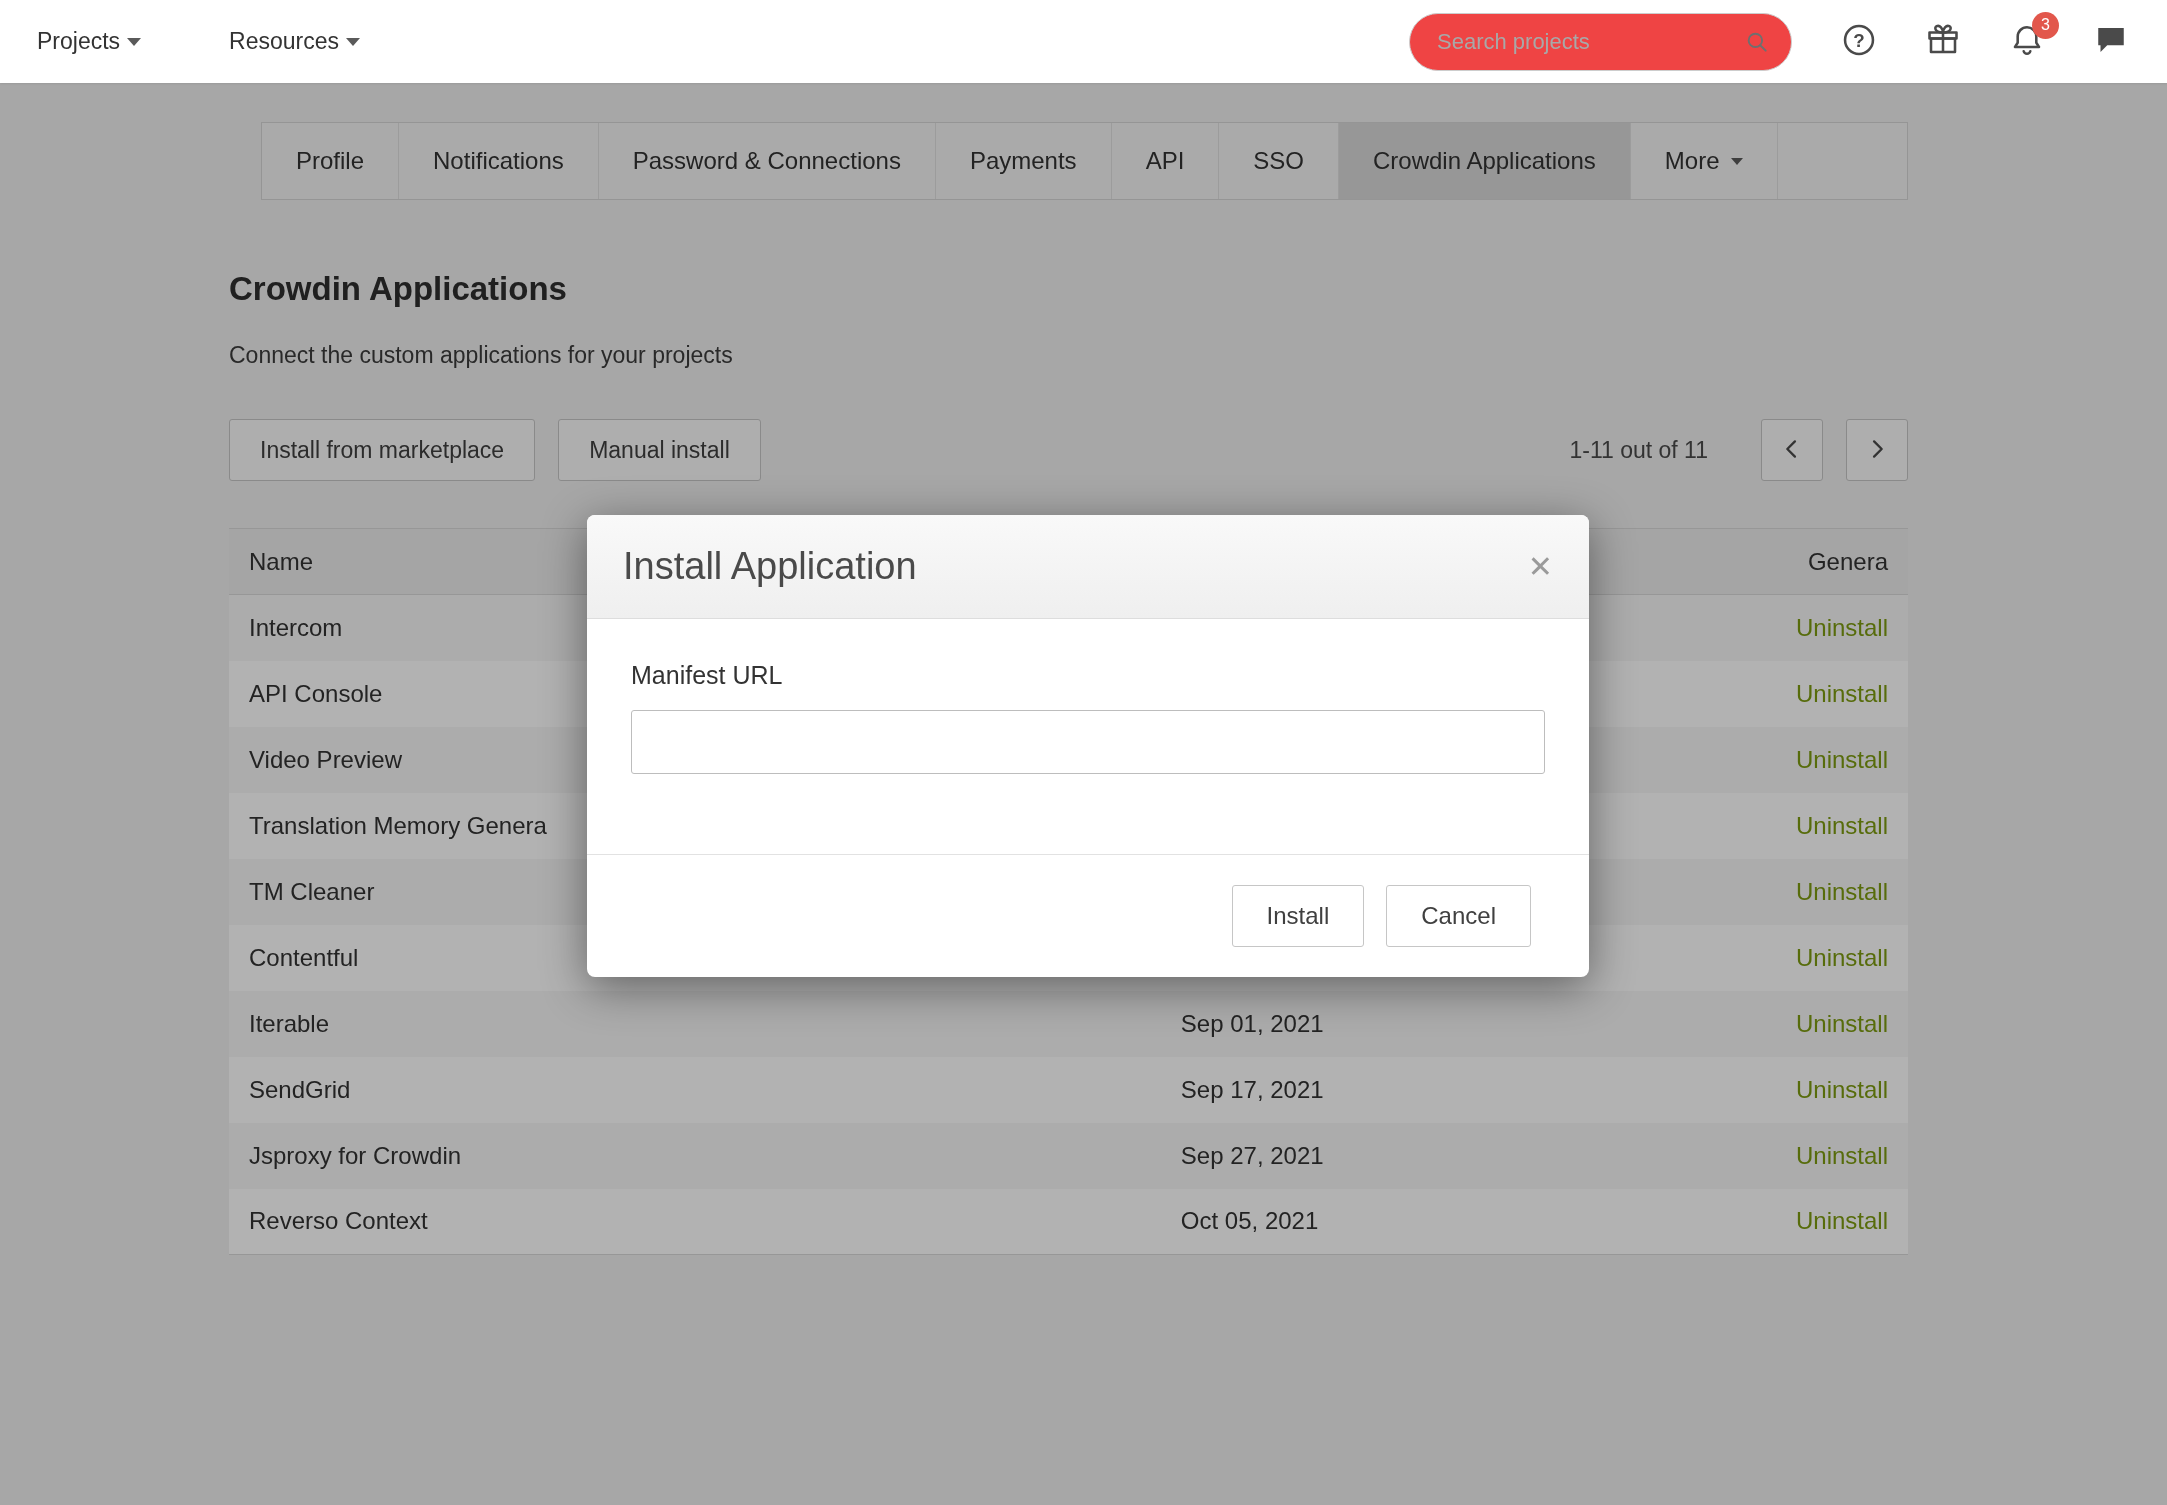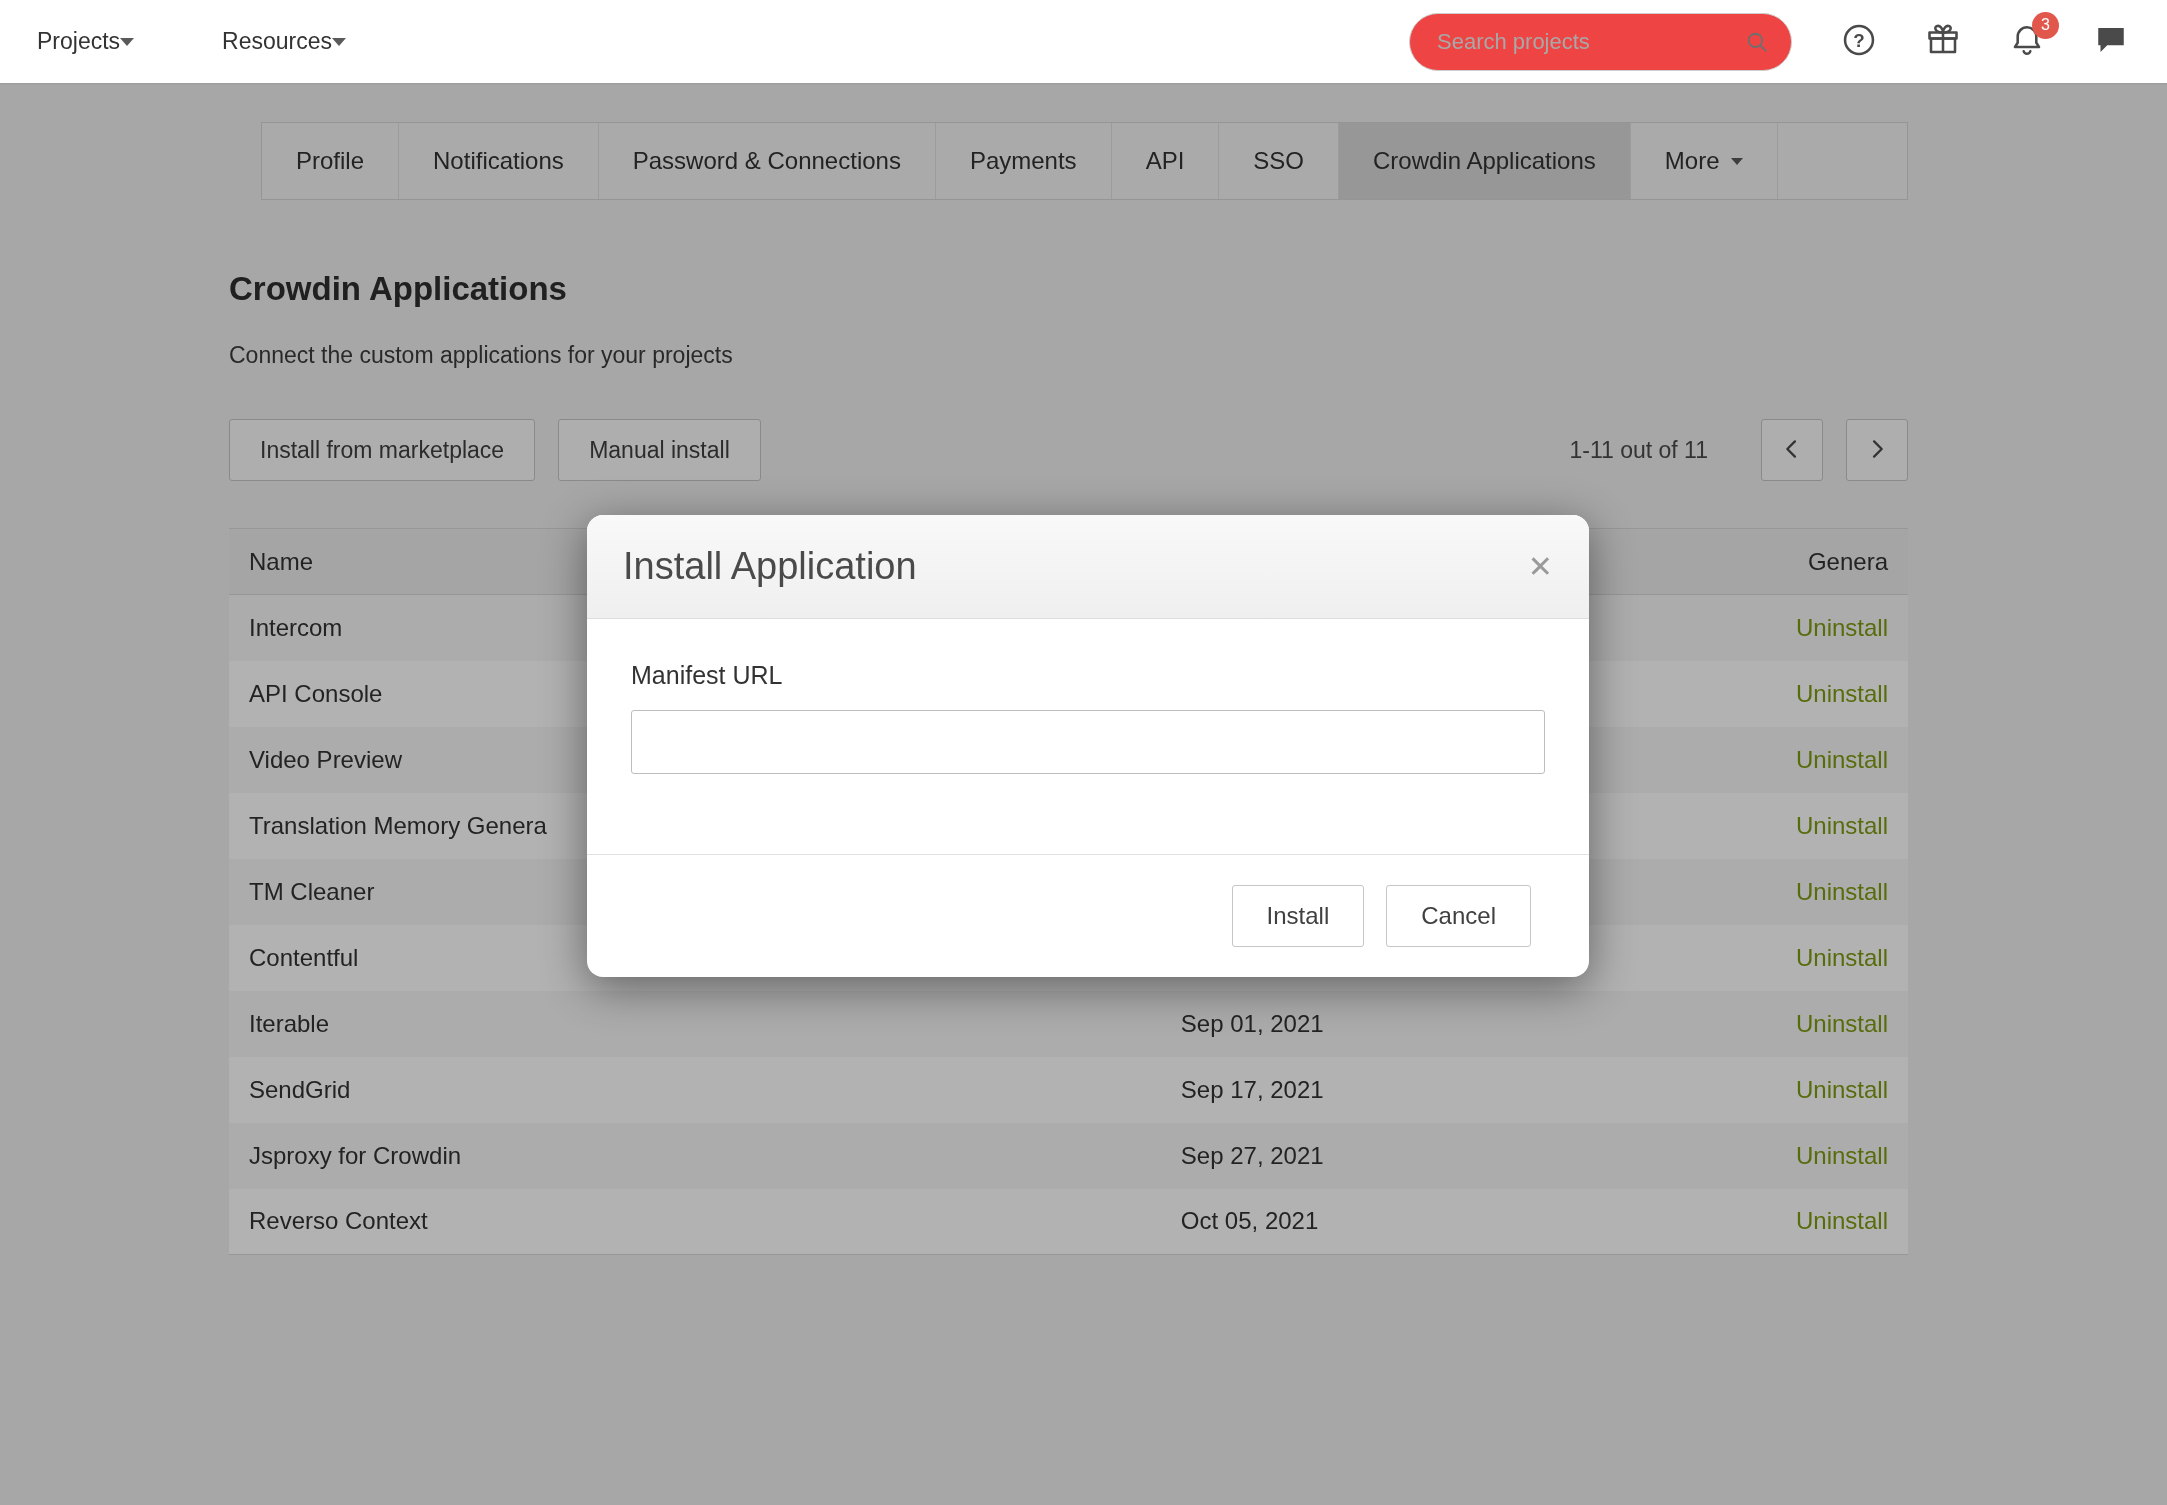--- a/index.html
+++ b/index.html
@@ -17,21 +17,21 @@
     position: relative;
     z-index: 60;
     height: 83px;
     background: #fff;
     display: flex;
     align-items: center;
     padding-left: 37px;
     box-shadow: 0 1px 2px rgba(0,0,0,0.08);
   }
   .nav-item {
-    display: flex; align-items: center; gap: 0;
+    display: flex; align-items: center; gap: 7px;
     font-size: 23px; color: #333; margin-right: 88px; cursor: pointer;
   }
   .caret {
     width: 0; height: 0; display: inline-block;
     border-left: 7px solid transparent; border-right: 7px solid transparent;
     border-top: 8px solid #5a5a5a;
   }
   .caret-sm { border-left-width: 6px; border-right-width: 6px; border-top-width: 7px; }
   .nav-search { margin-left: auto; position: relative; width: 383px; height: 58px; }
   .nav-search input {
@@ -101,21 +101,21 @@
   .col-actions { width: 23.5%; text-align: right !important; }
   .col-actions a { color: var(--accent-green, #7d9b11); text-decoration: none; cursor: pointer; }
 
   
   .overlay {
     position: absolute; left: 0; right: 0; top: 83px; bottom: 0;
     background: rgba(0,0,0,0.30); z-index: 40;
   }
   .modal {
     position: absolute; left: 587px; top: 515px; width: 1002px;
-    background: #fff; border-radius: 16px; overflow: hidden;
+    background: #fff; border-radius: 8px; overflow: hidden;
     box-shadow: 0 10px 45px rgba(0,0,0,0.45); z-index: 50;
   }
   .modal-header {
     height: 104px; display: flex; align-items: center;
     padding: 0 36px;
     background: linear-gradient(#f9f9f9, #efefef);
     border-bottom: 1px solid #ddd;
   }
   .modal-title { font-size: 38px; font-weight: 400; color: #4a4a4a; }
   .modal-close { margin-left: auto; font-size: 30px; color: #9a9a9a; cursor: pointer; line-height: 1; }

